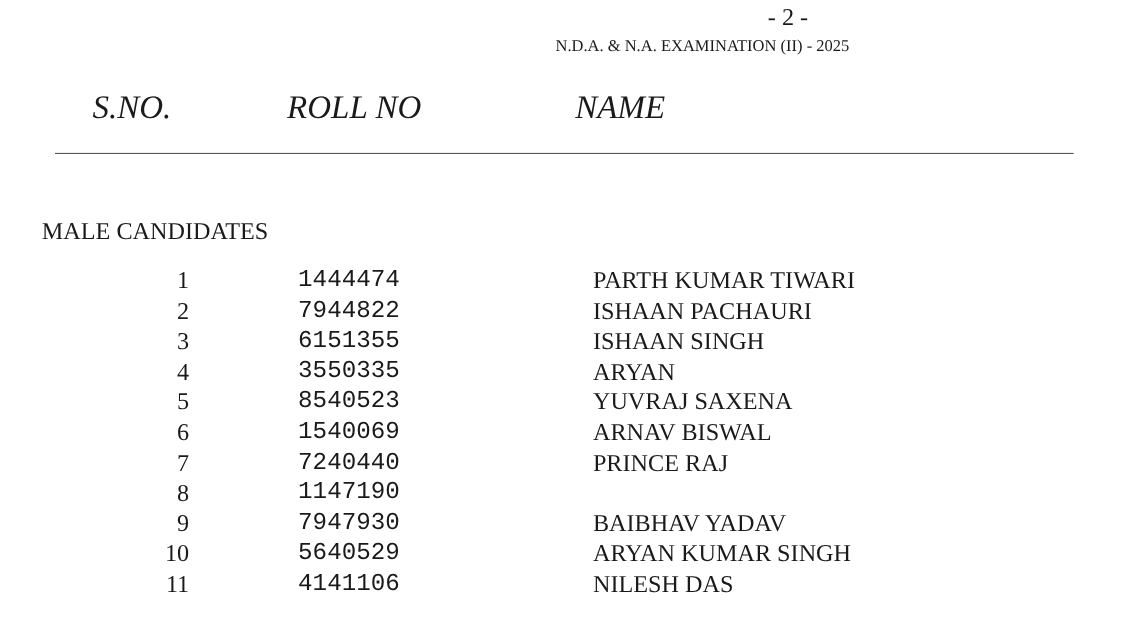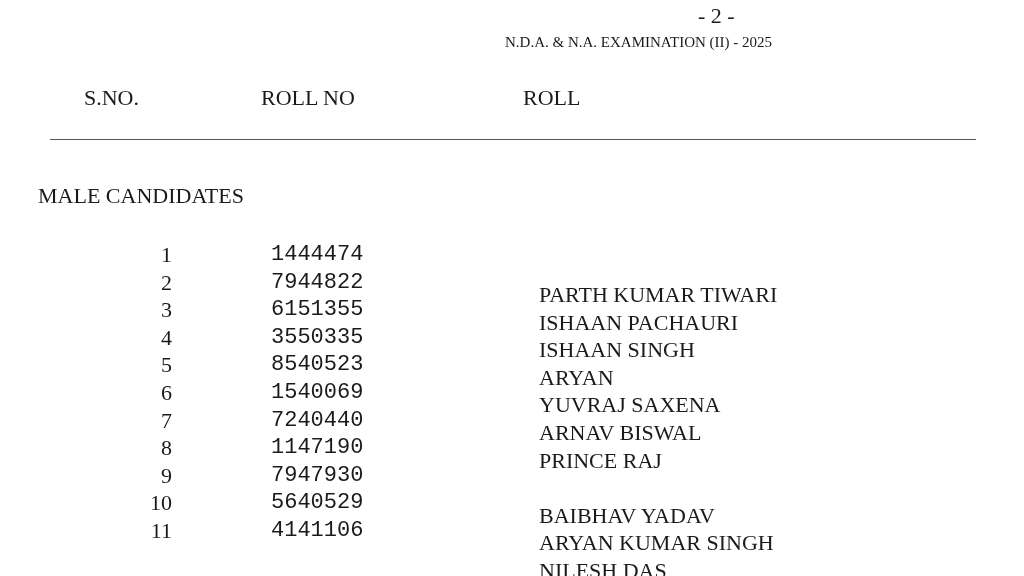--- a/index.html
+++ b/index.html
@@ -27,39 +27,40 @@
       position: absolute;
       left: 505px;
       top: 29px;
       font-size: 15px;
       line-height: 26px;
       white-space: nowrap;
     }
     .col-header {
       position: absolute;
       top: 85px;
-      font-size: 22px;
+      font-size: 30px;
       line-height: 26px;
       white-space: nowrap;
+      font-style: italic;
     }
     .hdr-sno { left: 84px; }
     .hdr-roll { left: 261px; text-align: right; }
     .hdr-name { left: 523px; }
     .rule {
       position: absolute;
       left: 50px;
       top: 139px;
       width: 926px;
       height: 0;
       border-top: 1.5px solid #555555;
     }
     .section-title {
       position: absolute;
       left: 38px;
-      top: 183px;
+      top: 197px;
       font-size: 22px;
       line-height: 26px;
       white-space: nowrap;
     }
     .rows {
       position: absolute;
       left: 0;
       top: 241px;
       width: 1024px;
     }
@@ -78,34 +79,33 @@
     .cell-roll {
       position: absolute;
       left: 271px;
       white-space: nowrap;
       font-family: Liberation Mono, monospace;
     }
     .cell-name {
       position: absolute;
       left: 539px;
       white-space: nowrap;
-      margin-top: 40px;
     }
   </style>
 </head>
 <body>
 
 <div>
   <div class="page-number">- 2 -</div>
   <div class="exam-title">N.D.A. &amp; N.A. EXAMINATION (II) - 2025</div>
 
   <div>
     <div class="col-header hdr-sno">S.NO.</div>
     <div class="col-header hdr-roll">ROLL NO</div>
-    <div class="col-header hdr-name">ROLL</div>
+    <div class="col-header hdr-name">NAME</div>
   </div>
 
   <div class="rule"></div>
 
   <div class="section-title">MALE CANDIDATES</div>
 
   <div class="rows">
     <div class="row">
       <span class="cell-sno">1</span>
       <span class="cell-roll">1444474</span>

